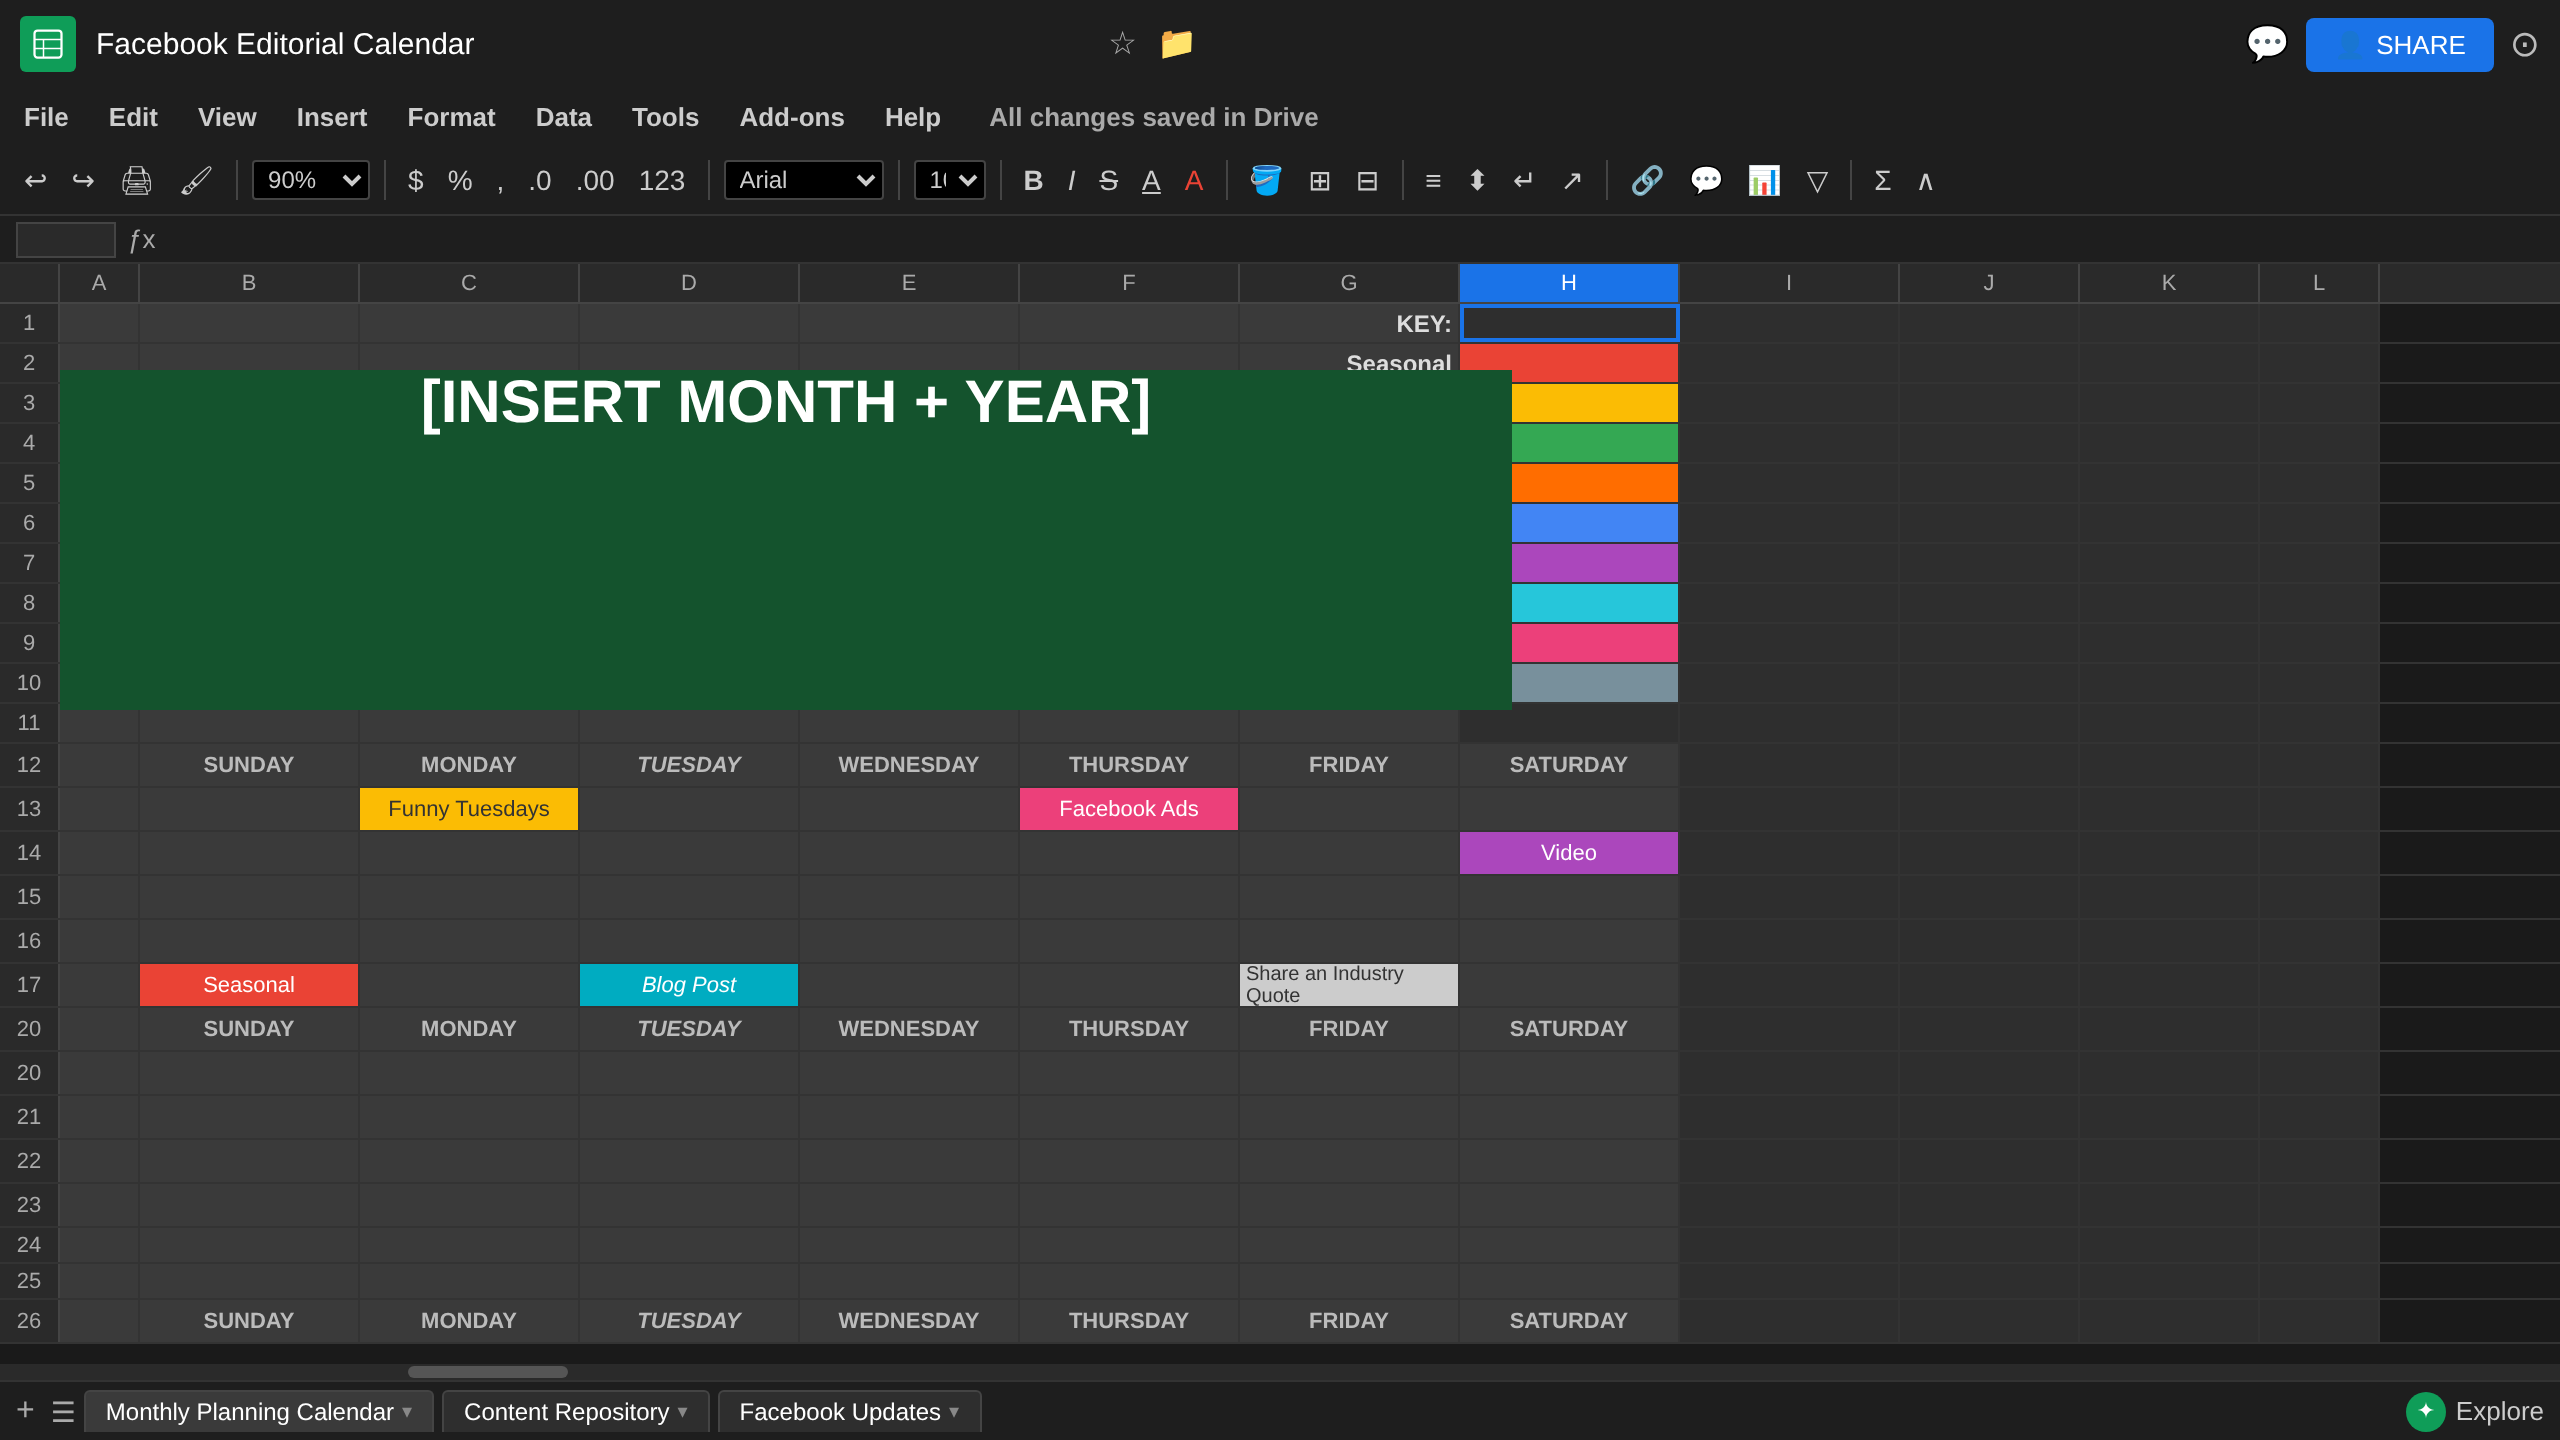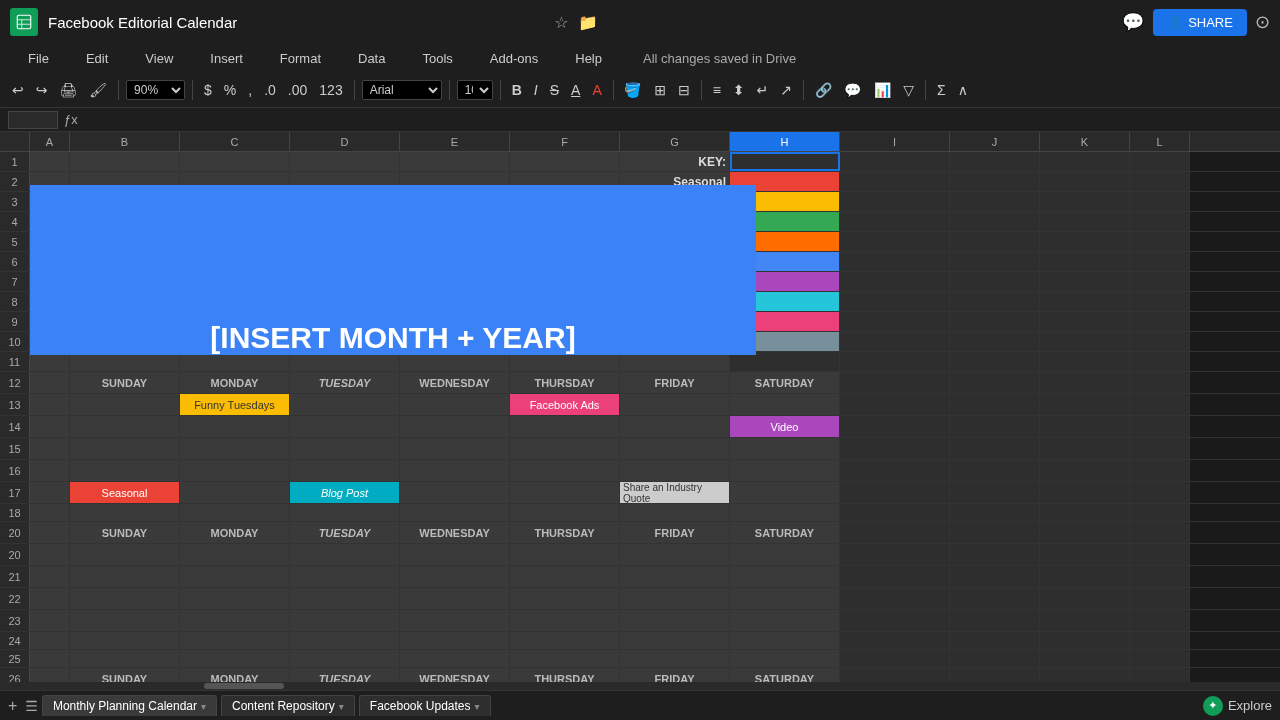--- a/index.html
+++ b/index.html
@@ -40,23 +40,24 @@
       display: flex; align-items: center; gap: 5px; justify-content: flex-end;
     }
     #top-right-icons { display: flex; align-items: center; gap: 8px; margin-left: 8px; }
     .top-icon { color: #bbb; font-size: 18px; cursor: pointer; }
 
     
     #menu-bar {
       background: #1e1e1e;
       display: flex;
       align-items: center;
-      padding: 2px 60px 2px 20px;
-      gap: 21px;
+      padding: 2px 60px 2px 4px;
+      gap: 4px;
       height: 28px;
+      font-weight: bold;
     }
     .menu-item {
       color: #ccc;
       font-size: 13px;
       padding: 2px 8px;
       cursor: pointer;
       border-radius: 3px;
     }
     #saved-status { color: #aaa; font-size: 13px; margin-left: 12px; }
 
@@ -696,35 +697,20 @@
       <div class="cell cw-e dark-bg"></div>
       <div class="cell cw-f dark-bg"></div>
       <div class="cell cw-g event-quote" style="font-size:10px">Share an Industry Quote</div>
       <div class="cell cw-h dark-bg"></div>
       <div class="cell cw-i empty-cell"></div>
       <div class="cell cw-j empty-cell"></div>
       <div class="cell cw-k empty-cell"></div>
       <div class="cell cw-l empty-cell"></div>
     </div>
 
-    <div class="grid-row row-h18">
-      <div class="row-num cw-rn">18</div>
-      <div class="cell cw-a dark-bg"></div>
-      <div class="cell cw-b dark-bg"></div>
-      <div class="cell cw-c dark-bg"></div>
-      <div class="cell cw-d dark-bg"></div>
-      <div class="cell cw-e dark-bg"></div>
-      <div class="cell cw-f dark-bg"></div>
-      <div class="cell cw-g dark-bg"></div>
-      <div class="cell cw-h dark-bg"></div>
-      <div class="cell cw-i empty-cell"></div>
-      <div class="cell cw-j empty-cell"></div>
-      <div class="cell cw-k empty-cell"></div>
-      <div class="cell cw-l empty-cell"></div>
-    </div>
 
     <div class="grid-row row-h22">
       <div class="row-num cw-rn">20</div>
       <div class="cell cw-a cal-header-cell"></div>
       <div class="cell cw-b cal-header-cell">SUNDAY</div>
       <div class="cell cw-c cal-header-cell">MONDAY</div>
       <div class="cell cw-d cal-header-cell">TUESDAY</div>
       <div class="cell cw-e cal-header-cell">WEDNESDAY</div>
       <div class="cell cw-f cal-header-cell">THURSDAY</div>
       <div class="cell cw-g cal-header-cell">FRIDAY</div>
@@ -839,21 +825,21 @@
       <div class="cell cw-h cal-header-cell">SATURDAY</div>
       <div class="cell cw-i empty-cell"></div>
       <div class="cell cw-j empty-cell"></div>
       <div class="cell cw-k empty-cell"></div>
       <div class="cell cw-l empty-cell"></div>
     </div>
 
   </div>
 </div>
 
-<div style="position:absolute; top:185px; left:30px; width:726px; height:170px; background:#3b82f6; display:flex; align-items:flex-end; justify-content:center; z-index:2;">
+<div style="position:absolute; top:185px; left:30px; width:726px; height:170px; background:#14532d; display:flex; align-items:flex-start; justify-content:center; z-index:2;">
   <span style="color:#fff; font-size:30px; font-weight:bold;">[INSERT MONTH + YEAR]</span>
 </div>
 
 <div id="h-scrollbar">
   <div id="h-scroll-thumb"></div>
 </div>
 
 <div id="bottom-bar">
   <span class="bottom-add">+</span>
   <span class="bottom-menu">☰</span>

